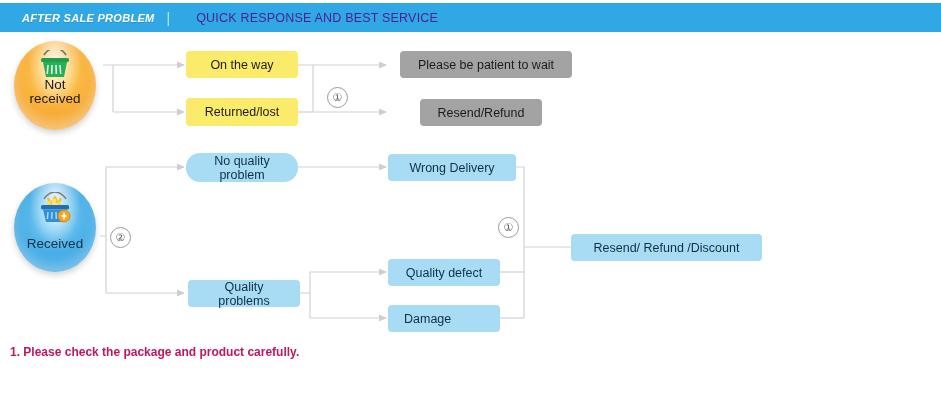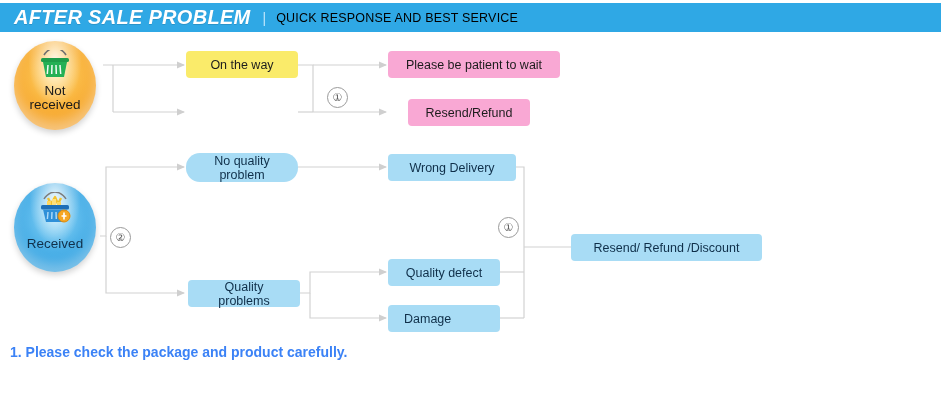--- a/index.html
+++ b/index.html
@@ -12,36 +12,36 @@
   }
   #root{position:relative;width:941px;height:403px;}
 
   
   .header{
     position:absolute;left:0;top:3px;width:941px;height:29px;
     background:#2fa8e5;
     display:flex;align-items:center;
   }
   .header-title{
-    margin-left:14px;
+    margin-left:22px;
     color:#ffffff;
-    font-size:20px;
+    font-size:11px;
     font-weight:bold;
     font-style:italic;
     letter-spacing:0.3px;
     white-space:nowrap;
     text-shadow:0 1px 0 rgba(0,0,0,.12);
   }
   .header-sep{
     margin:0 10px 0 12px;
     color:#bfe6fb;font-size:14px;font-weight:300;
   }
   .header-sub{
-    color:#000000;font-size:12.5px;font-weight:400;
-    letter-spacing:.2px;white-space:nowrap;
+    color:#4c1d95;font-size:12.5px;font-weight:400;
+    letter-spacing:.2px;white-space:nowrap;margin-left:16px;
   }
 
   
   .wires{position:absolute;left:0;top:0;width:941px;height:403px;pointer-events:none;}
 
   
   .badge{
     position:absolute;border-radius:50%;
     display:flex;flex-direction:column;align-items:center;justify-content:flex-end;
   }
@@ -54,58 +54,58 @@
   }
   .badge-blue{
     left:14px;top:183px;width:82px;height:89px;
     background:
       radial-gradient(ellipse at 50% 20%, rgba(255,255,255,.9) 0%, rgba(255,255,255,0) 44%),
       radial-gradient(circle at 50% 40%, #8fd6f7 0%, #3aa7e4 60%, #1c8fd1 100%);
     box-shadow:0 3px 6px rgba(0,0,0,.18), inset 0 -8px 14px rgba(255,255,255,.40);
   }
   .badge-label{
     font-size:13.5px;line-height:13.5px;font-weight:400;color:#1a1a1a;
-    text-align:center;margin-bottom:19px;white-space:pre-line;
+    text-align:center;margin-bottom:25px;white-space:pre-line;
   }
   .badge-blue .badge-label{color:#11304a;margin-bottom:22px;font-size:13.5px;}
   .badge-icon{
     position:absolute;left:0;right:0;top:9px;
     display:flex;align-items:center;justify-content:center;
   }
 
   
   .node{
     position:absolute;
     display:flex;align-items:center;justify-content:center;
     text-align:center;
     font-size:12.5px;
     color:#1c1c1c;
     border-radius:4px;
     line-height:14px;
     box-sizing:border-box;
     padding:0 16px;
   }
   .node-yellow{background:#faeb6a;}
-  .node-yellow.soft{background:#f9a8d4;}
+  .node-yellow.soft{background:#a3a3a3;margin-left:12px;}
   .node-blue{background:#a8dcf5;color:#0f2f49;}
 
   
   .marker{
     position:absolute;
     width:19px;height:19px;border-radius:50%;
     border:1px solid #9a9a9a;
     color:#5c5c5c;font-size:11px;
     display:flex;align-items:center;justify-content:center;
     background:#ffffff;
   }
 
   
   .notes{
     position:absolute;left:10px;top:343px;width:910px;
-    font-size:14px;font-weight:bold;color:#3b82f6;
+    font-size:12px;font-weight:bold;color:#be185d;
     line-height:18px;
   }
   .note-line{white-space:nowrap;}
 </style>
 </head>
 <body>
 
 <div id="root">
 
   <div class="header">
@@ -160,20 +160,21 @@
           <line x1="27" y1="15" x2="27.7" y2="24"></line>
         </g>
       </svg>
     </div>
     <div class="badge-label">Not
 received</div>
   </div>
 
   <div class="node node-yellow" style="left:186px;top:51px;width:112px;height:27px;">On the way</div>
 
+  <div class="node node-yellow" style="left:186px;top:98px;width:112px;height:28px;">Returned/lost</div>
 
   <div class="marker" style="left:327px;top:87px;">①</div>
 
   <div class="node node-yellow soft" style="left:388px;top:51px;width:172px;height:27px;">Please be patient to wait</div>
 
   <div class="node node-yellow soft" style="left:408px;top:99px;width:122px;height:27px;">Resend/Refund</div>
 
   <div class="badge badge-blue">
     <div class="badge-icon">
       <svg width="48" height="40" viewBox="0 0 48 40" aria-hidden="true">

